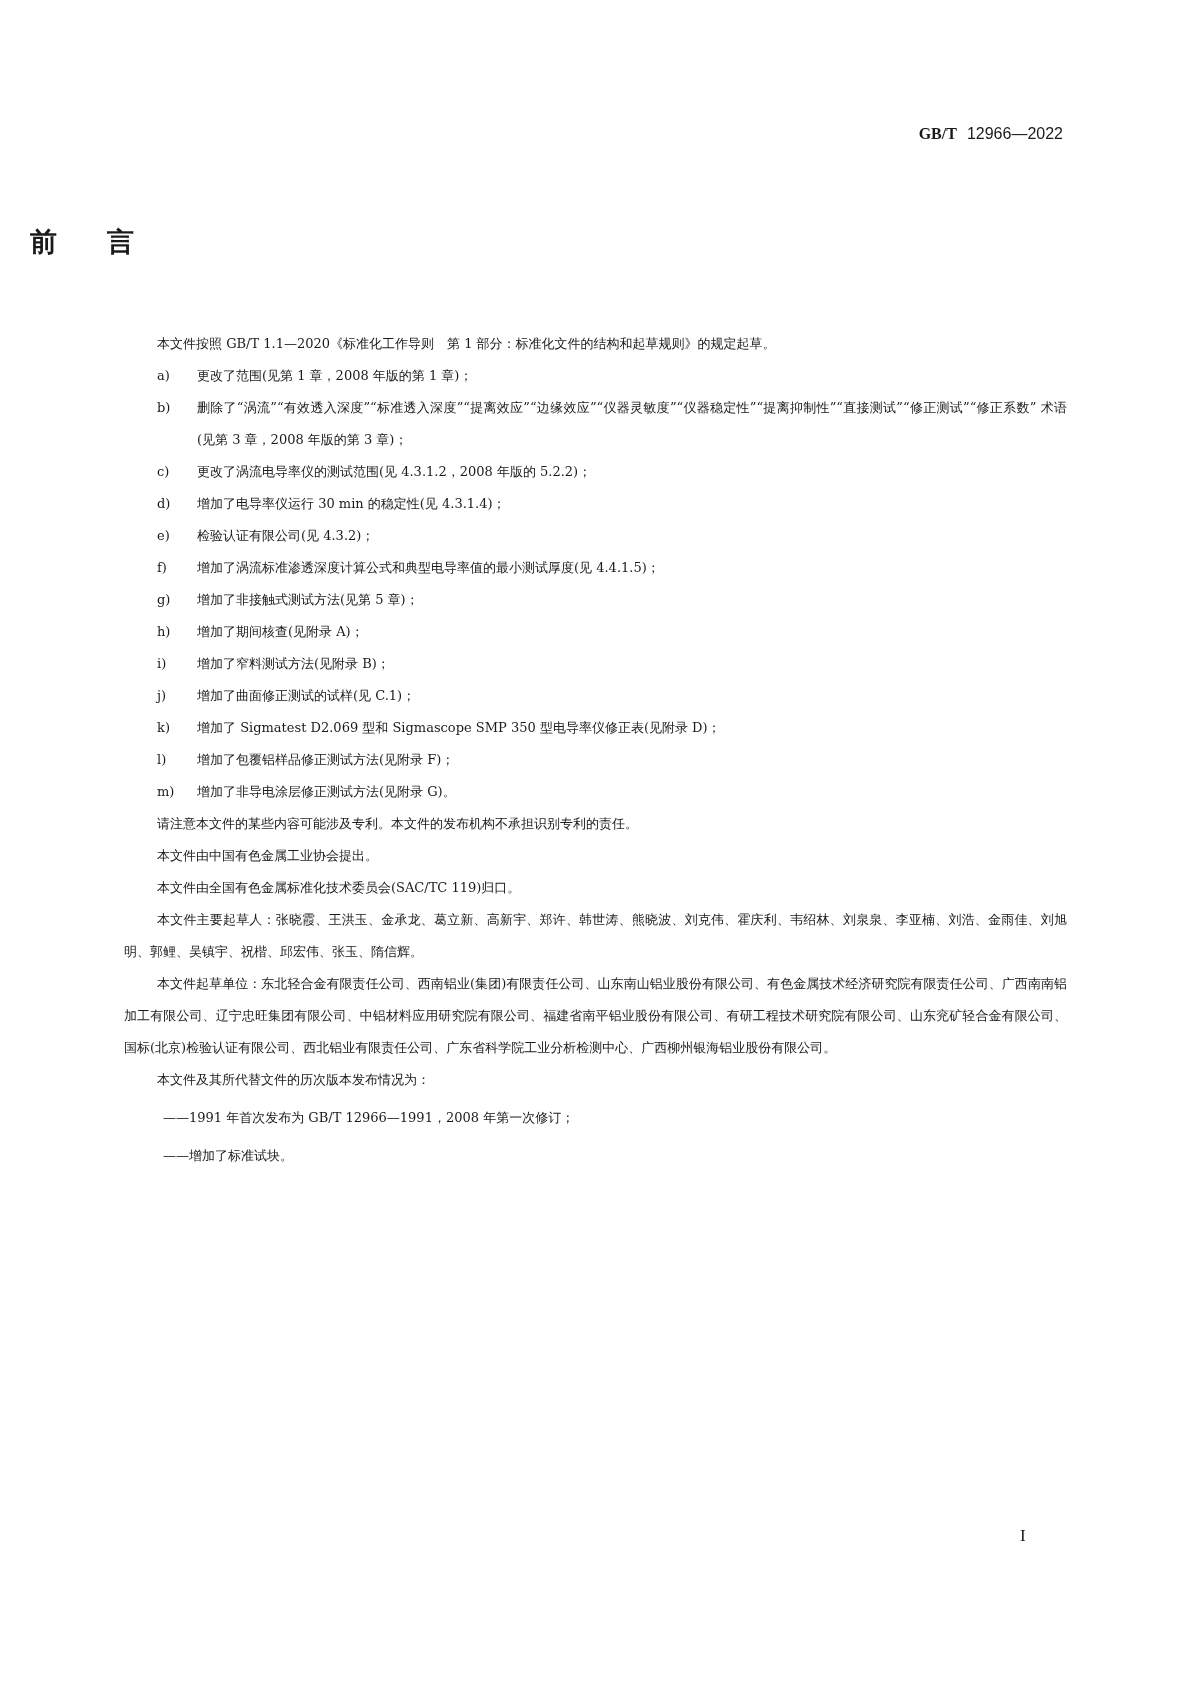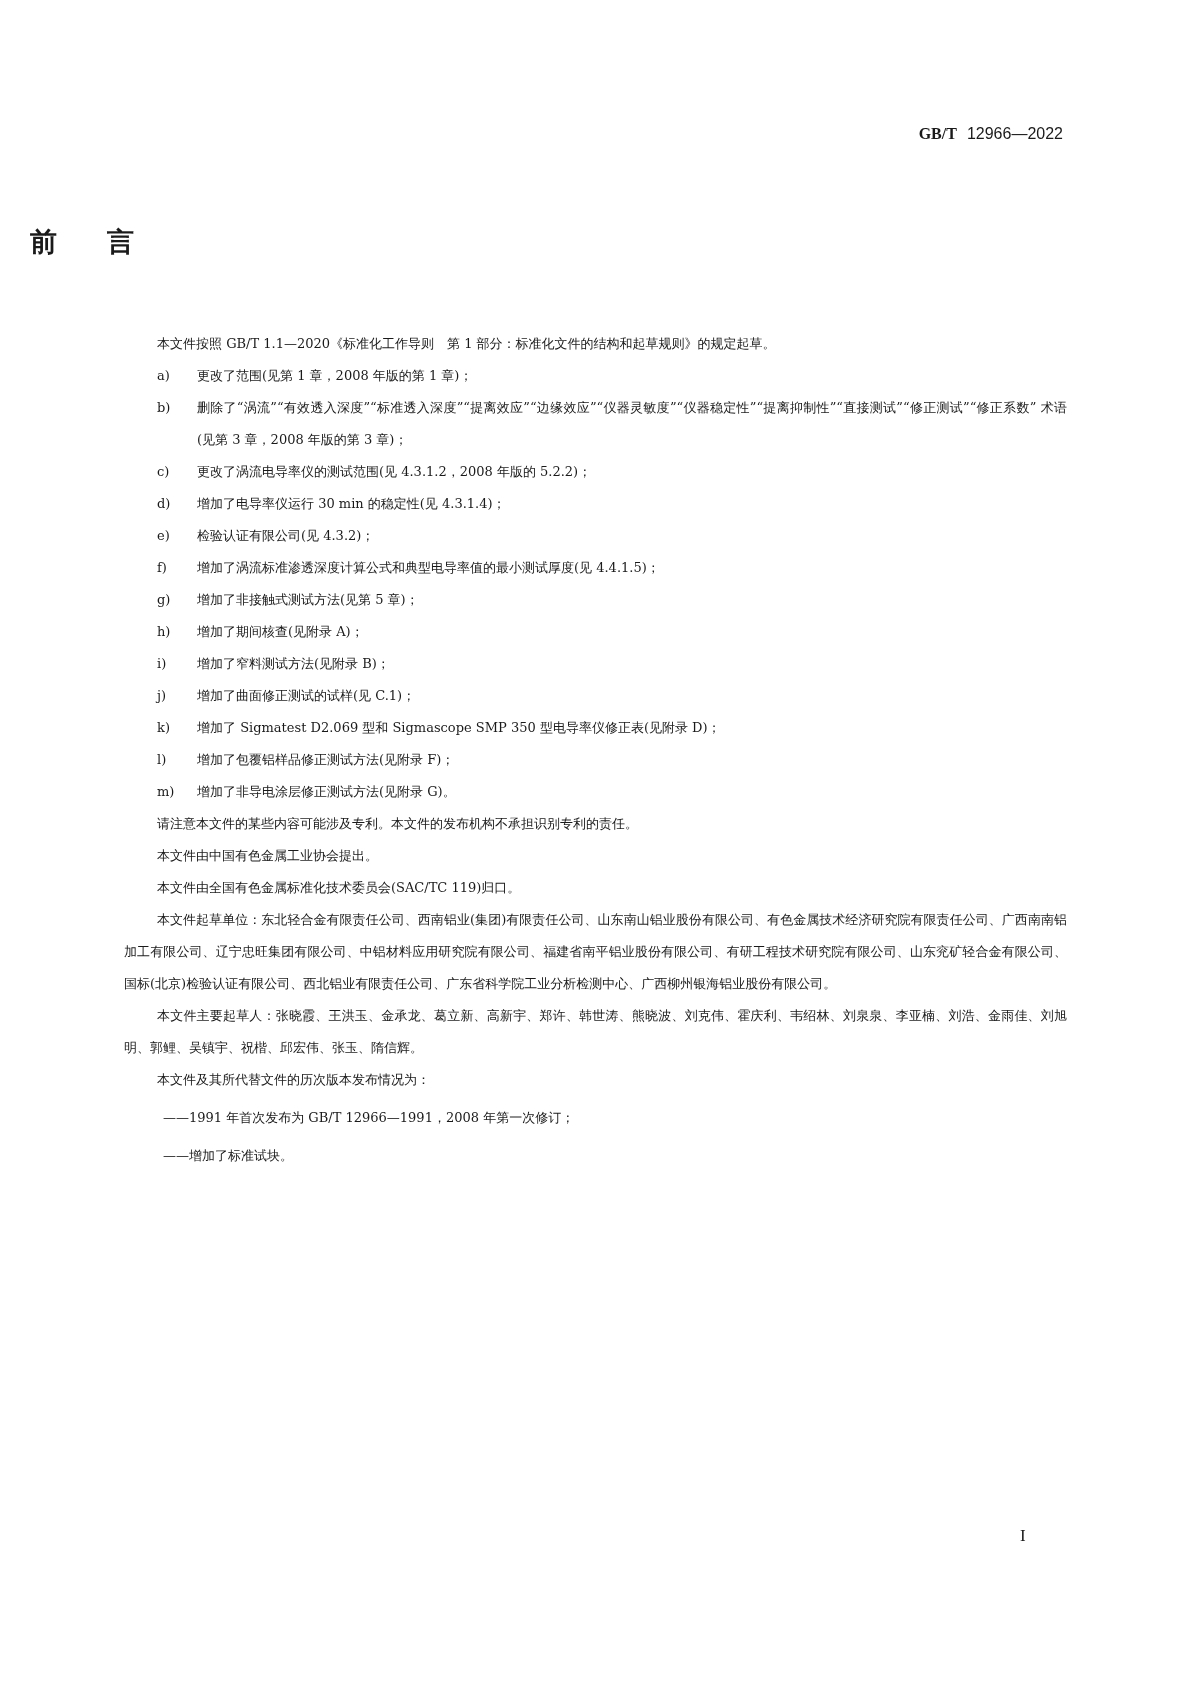--- a/index.html
+++ b/index.html
@@ -144,20 +144,20 @@
     </div>
     <div class="list-item">
       <span class="marker">m)</span>
       <span class="text">增加了非导电涂层修正测试方法(见附录 G)。</span>
     </div>
   </div>
 
   <p class="para">请注意本文件的某些内容可能涉及专利。本文件的发布机构不承担识别专利的责任。</p>
   <p class="para">本文件由中国有色金属工业协会提出。</p>
   <p class="para">本文件由全国有色金属标准化技术委员会(SAC/TC 119)归口。</p>
+  <p class="para">本文件主要起草人：张晓霞、王洪玉、金承龙、葛立新、高新宇、郑许、韩世涛、熊晓波、刘克伟、霍庆利、韦绍林、刘泉泉、李亚楠、刘浩、金雨佳、刘旭明、郭鲤、吴镇宇、祝楷、邱宏伟、张玉、隋信辉。</p>
   <p class="para">本文件起草单位：东北轻合金有限责任公司、西南铝业(集团)有限责任公司、山东南山铝业股份有限公司、有色金属技术经济研究院有限责任公司、广西南南铝加工有限公司、辽宁忠旺集团有限公司、中铝材料应用研究院有限公司、福建省南平铝业股份有限公司、有研工程技术研究院有限公司、山东兖矿轻合金有限公司、国标(北京)检验认证有限公司、西北铝业有限责任公司、广东省科学院工业分析检测中心、广西柳州银海铝业股份有限公司。</p>
-  <p class="para">本文件主要起草人：张晓霞、王洪玉、金承龙、葛立新、高新宇、郑许、韩世涛、熊晓波、刘克伟、霍庆利、韦绍林、刘泉泉、李亚楠、刘浩、金雨佳、刘旭明、郭鲤、吴镇宇、祝楷、邱宏伟、张玉、隋信辉。</p>
   <p class="para">本文件及其所代替文件的历次版本发布情况为：</p>
   <p class="dash-item">——1991 年首次发布为 GB/T 12966—1991，2008 年第一次修订；</p>
   <p class="dash-item">——增加了标准试块。</p>
 </div>
 
 <div class="page-number">I</div>
 
 </body></html>

